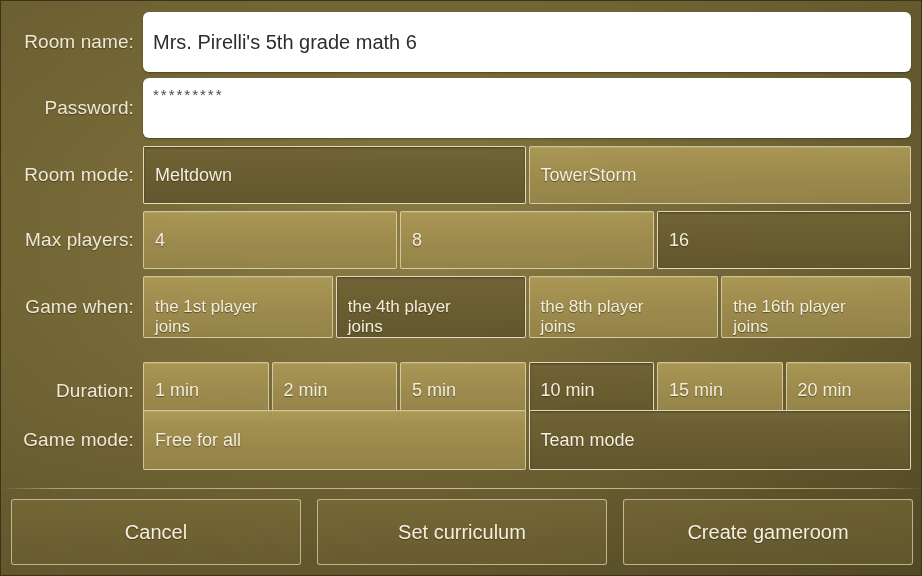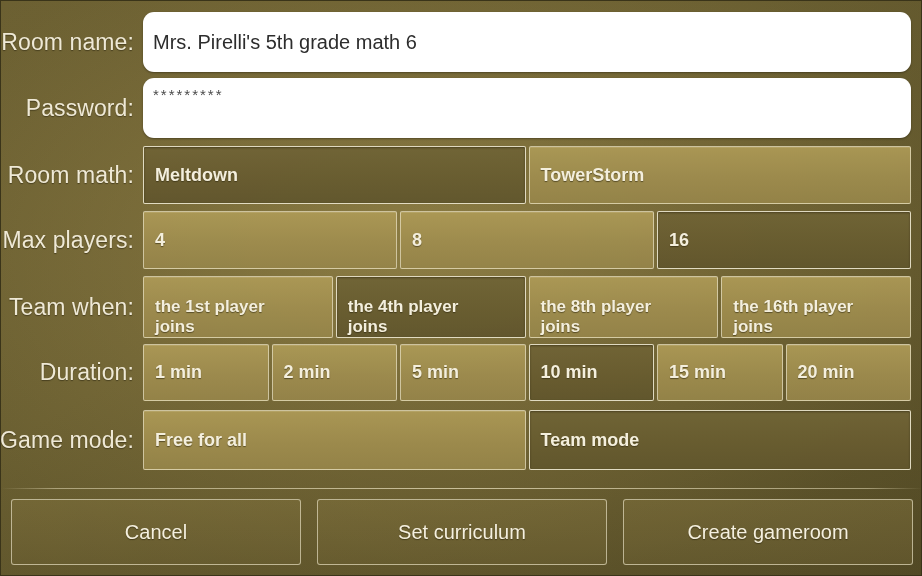--- a/index.html
+++ b/index.html
@@ -41,40 +41,40 @@
   }
   .lbl {
     width: 142px;
     flex: 0 0 142px;
     display: flex;
     align-items: center;
     justify-content: flex-end;
     padding-right: 9px;
     box-sizing: border-box;
     color: #efe9d6;
-    font-size: 23px;
+    font-size: 19px;
     letter-spacing: 0.1px;
     text-shadow: 0 1px 1px rgba(40,34,12,0.55);
     white-space: nowrap;
   }
   .fields {
     flex: 1 1 auto;
     display: flex;
     align-items: stretch;
     gap: 3px;
     padding-right: 12px;
     box-sizing: border-box;
   }
 
   
   .textfield {
     flex: 1 1 auto;
     background: #ffffff;
     border: none;
-    border-radius: 11px;
+    border-radius: 6px;
     box-shadow: 0 1px 2px rgba(30,26,10,0.45);
     display: flex;
     align-items: center;
     padding: 16px 10px;
     box-sizing: border-box;
     font-size: 20px;
     color: #2d2d2d;
     font-family: "Liberation Sans", sans-serif;
     overflow: hidden;
     white-space: nowrap;
@@ -116,30 +116,29 @@
         rgba(104,92,48,0.97) 55%,
         rgba(97,86,45,0.97) 100%);
     border-color: rgba(246,241,219,0.85);
     box-shadow: inset 0 1px 2px rgba(30,25,8,0.45);
   }
   .opt .txt {
     display: block;
     width: 100%;
     white-space: pre-line;
     word-break: normal;
-    font-weight: bold;
   }
 
   
   #row-roomname { top: 11px;  height: 60px; width: 922px; }
   #row-password { top: 77px;  height: 60px; width: 922px; }
   #row-roomtype { top: 145px; height: 58px; width: 922px; }
   #row-maxplayers { top: 210px; height: 58px; width: 922px; }
   #row-startwhen { top: 275px; height: 62px; width: 922px; }
-  #row-duration { top: 343px; height: 57px; width: 922px; }
+  #row-duration { top: 361px; height: 57px; width: 922px; }
   #row-gamemode { top: 409px; height: 60px; width: 922px; }
 
   
   #row-startwhen .opt { font-size: 17px; align-items: center; }
   #row-startwhen .opt .txt { line-height: 1.15; margin-top: 20px; }
 
   
   .divider {
     position: absolute;
     left: 0;
@@ -196,21 +195,21 @@
   </div>
 
   <div class="row" id="row-password">
     <div class="lbl">Password:</div>
     <div class="fields">
       <div class="textfield pw" placeholder="">*********</div>
     </div>
   </div>
 
   <div class="row" id="row-roomtype">
-    <div class="lbl">Room math:</div>
+    <div class="lbl">Room mode:</div>
     <div class="fields">
       <div class="opt sel">
         <span class="txt">Meltdown</span>
       </div>
       <div class="opt">
         <span class="txt">TowerStorm</span>
       </div>
     </div>
   </div>
 
@@ -223,21 +222,21 @@
       <div class="opt">
         <span class="txt">8</span>
       </div>
       <div class="opt sel">
         <span class="txt">16</span>
       </div>
     </div>
   </div>
 
   <div class="row" id="row-startwhen">
-    <div class="lbl">Team when:</div>
+    <div class="lbl">Game when:</div>
     <div class="fields">
       <div class="opt">
         <span class="txt">the 1st player
 joins</span>
       </div>
       <div class="opt sel">
         <span class="txt">the 4th player
 joins</span>
       </div>
       <div class="opt">

